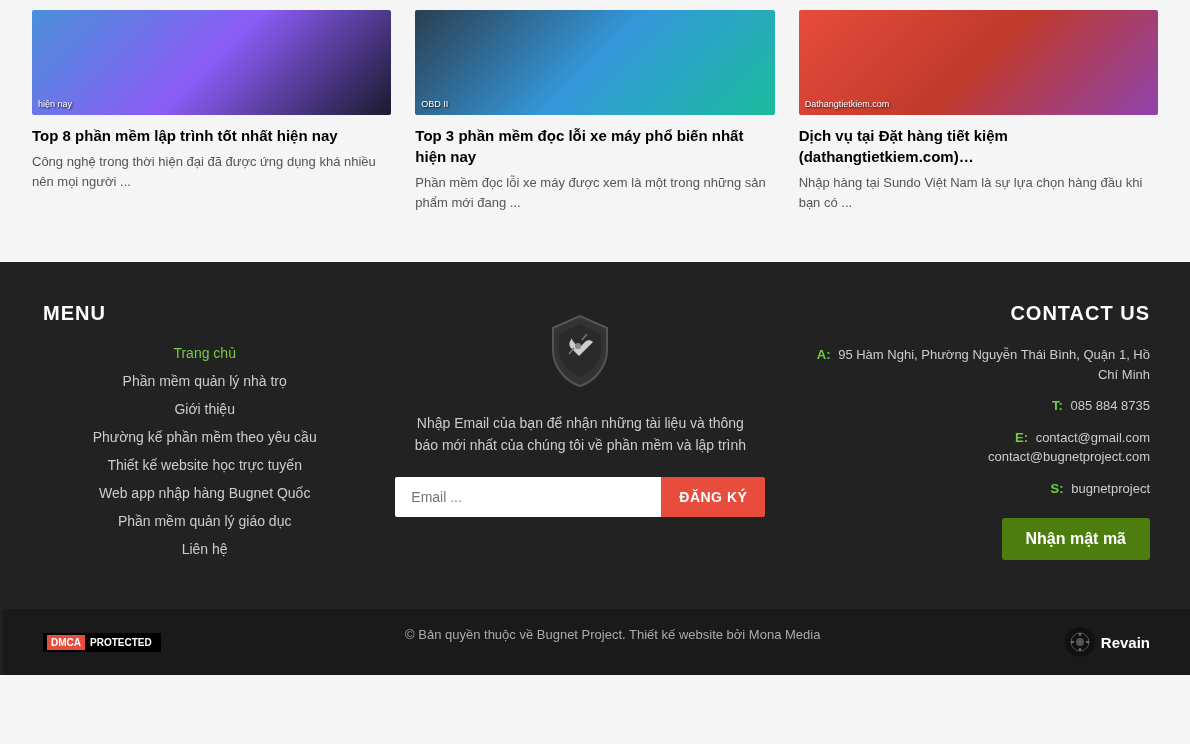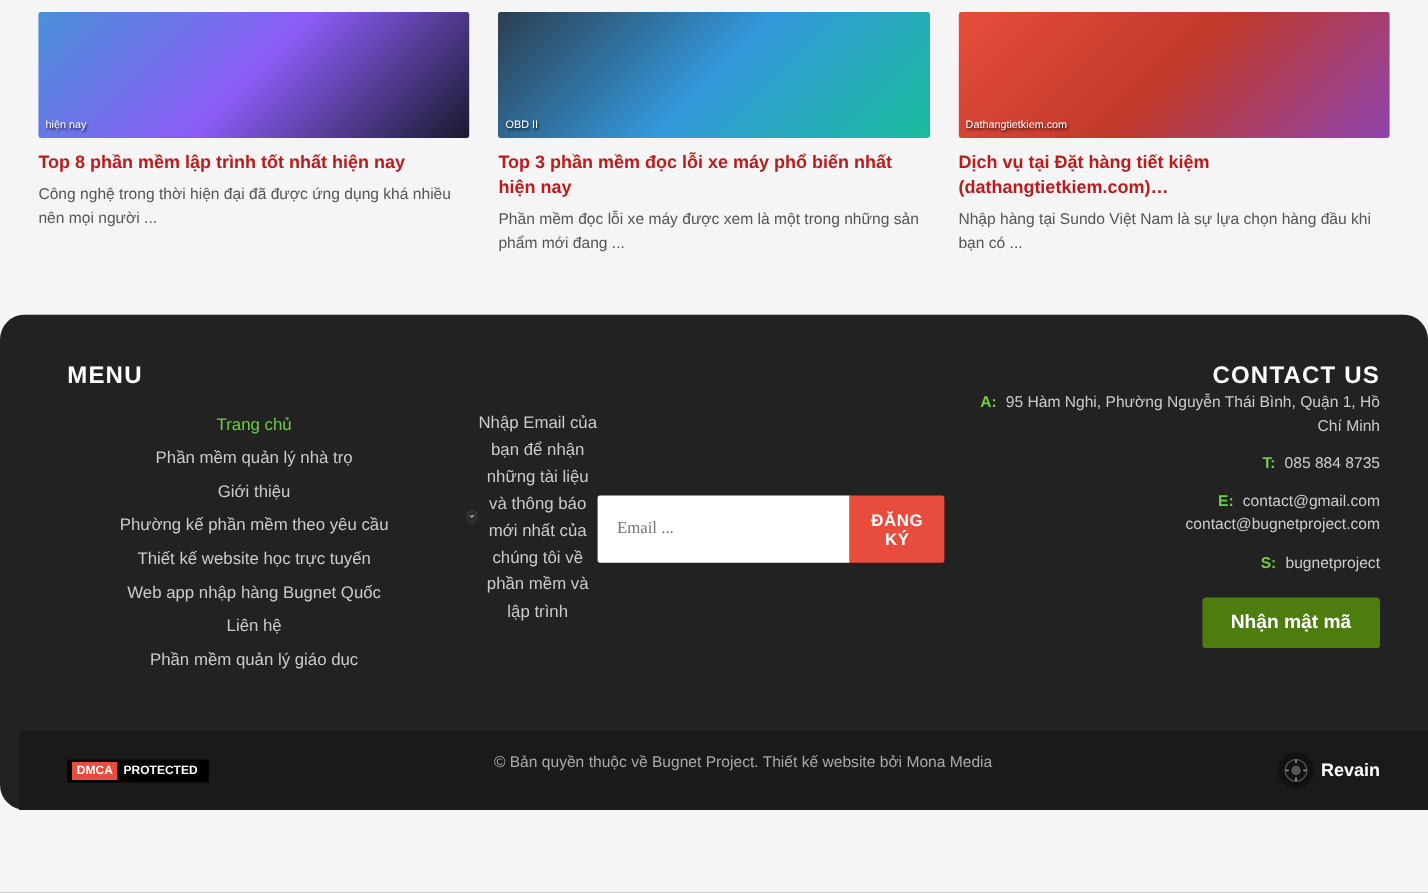--- a/index.html
+++ b/index.html
@@ -19,37 +19,36 @@
 
     .article-card {
       flex: 1;
       padding: 0 12px;
       cursor: pointer;
     }
 
     .article-title {
       font-size: 15px;
       font-weight: bold;
-      color: #b91c1c;
+      color: #000000;
       margin: 10px 0 6px 0;
       line-height: 1.4;
     }
 
     .article-excerpt {
       font-size: 13px;
       color: #555;
       line-height: 1.5;
     }
 
     
     .footer {
       background: #222;
       color: #ccc;
-      padding: 40px 0 0 16px;
-      border-radius: 21px;
+      padding: 40px 0 0 3px;
     }
 
     .footer-inner {
       display: flex;
       max-width: 1190px;
       margin: 0 auto;
       padding: 0 40px 40px 40px;
       gap: 20px;
     }
 
@@ -79,21 +78,21 @@
       color: #ccc;
       text-decoration: none;
       font-size: 14px;
       display: block;
       text-align: center;
     }
 
     .footer-center {
       flex: 1.2;
       display: flex;
-      flex-direction: row;
+      flex-direction: column;
       align-items: center;
       padding-top: 10px;
     }
 
     .footer-logo-shield {
       width: 70px;
       height: 80px;
       margin-bottom: 20px;
     }
 
@@ -114,21 +113,20 @@
 
     .email-input {
       flex: 1;
       padding: 12px 16px;
       border: none;
       background: #fff;
       font-size: 14px;
       color: #737373;
       outline: none;
       border-radius: 2px 0 0 2px;
-      font-family: Liberation Serif, serif;
     }
 
     .email-submit {
       background: #e74c3c;
       color: #fff;
       border: none;
       padding: 12px 18px;
       font-size: 14px;
       font-weight: bold;
       cursor: pointer;
@@ -138,20 +136,21 @@
 
     .footer-contact {
       flex: 1.1;
       min-width: 260px;
     }
 
     .footer-contact-title {
       color: #fff;
       font-size: 20px;
       font-weight: bold;
+      margin-bottom: 20px;
       letter-spacing: 1px;
       text-align: right;
     }
 
     .contact-line {
       font-size: 13px;
       color: #ccc;
       margin-bottom: 12px;
       text-align: right;
       line-height: 1.5;
@@ -317,24 +316,24 @@
         <li>
           <a href="#">Phường kế phần mềm theo yêu cầu</a>
         </li>
         <li>
           <a href="#">Thiết kế website học trực tuyến</a>
         </li>
         <li>
           <a href="#">Web app nhập hàng Bugnet Quốc</a>
         </li>
         <li>
+          <a href="#">Phần mềm quản lý giáo dục</a>
+        </li>
+        <li>
           <a href="#">Liên hệ</a>
-        </li>
-        <li>
-          <a href="#">Phần mềm quản lý giáo dục</a>
         </li>
       </ul>
     </div>
 
     <div class="footer-center">
 
       <svg class="footer-logo-shield" viewBox="0 0 70 80" fill="none" xmlns="http://www.w3.org/2000/svg">
         <path d="M35 4L8 16v22c0 16 11.5 31 27 36 15.5-5 27-20 27-36V16L35 4z" fill="#333" stroke="#555" stroke-width="2"></path>
         <path d="M35 12L14 22v16c0 12 8.5 22.5 21 26.5C47.5 60.5 56 50 56 38V22L35 12z" fill="#2a2a2a"></path>
         <path d="M26 28c-2.2 2.2-2.2 5.8 0 8l8 8 14-14c-2.2-2.2-5.8-2.2-8 0l-6 6-2-2c-1-1-4.5-5.5-6-8z" fill="#ccc"></path>

